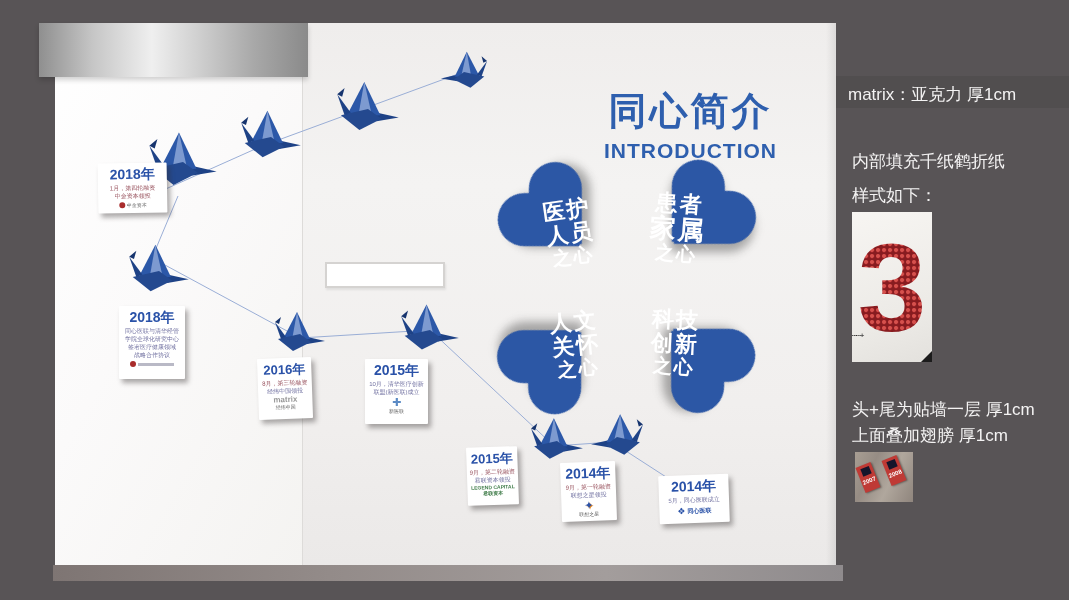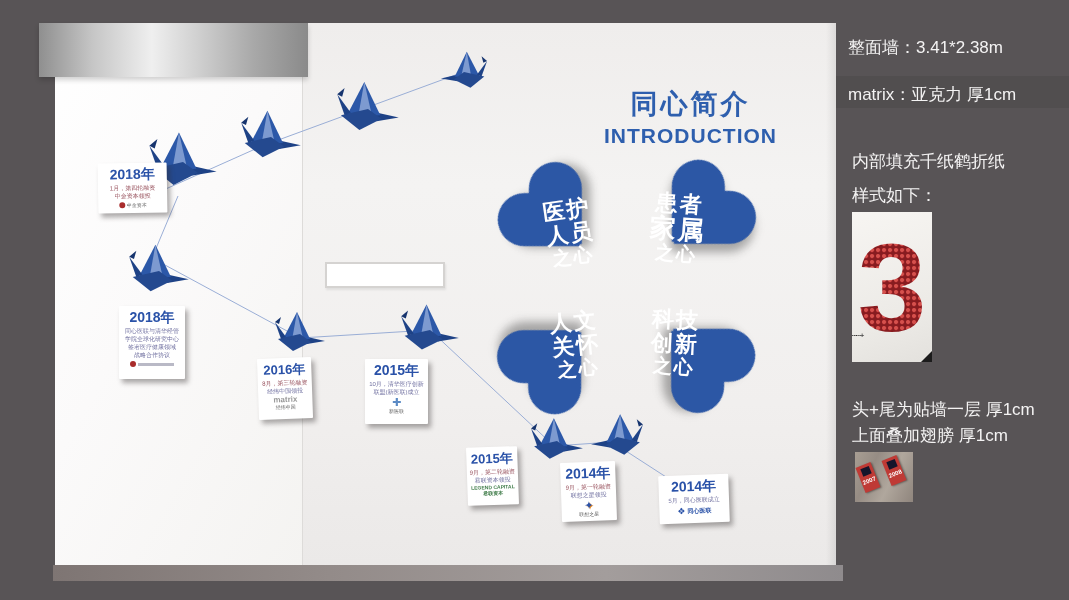--- a/index.html
+++ b/index.html
@@ -15,21 +15,21 @@
   .wall-right::after{content:"";position:absolute;right:0;top:0;width:10px;height:100%;
     background:linear-gradient(90deg,rgba(0,0,0,0) ,rgba(0,0,0,0.08));}
   .metal-bar{position:absolute;left:39px;top:23px;width:269px;height:54px;z-index:1;
     background:linear-gradient(90deg,#8f8f8f 0%,#c6c6c6 20%,#efefef 42%,#d2d2d2 58%,#a8a8a8 80%,#8a8a8a 100%);
     box-shadow:0 3px 5px rgba(0,0,0,.18);}
   .floor{position:absolute;left:53px;top:565px;width:790px;height:16px;z-index:1;
     background:linear-gradient(90deg,#7e7573,#938b89 35%,#a39d9c 70%,#8f8b8d 100%);}
 
   
   .wall-title{position:absolute;left:588px;top:86px;width:205px;text-align:center;z-index:2;color:#2e5fae;}
-  .wall-title .zh{font-size:27px;font-weight:bold;letter-spacing:3px;}
+  .wall-title .zh{font-size:38px;font-weight:bold;letter-spacing:3px;}
   .wall-title .en{font-size:21px;font-weight:bold;letter-spacing:1px;margin-top:2px;}
 
   
   .heart-wrap{position:absolute;width:140px;height:140px;z-index:3;
     filter:drop-shadow(5px 7px 5px rgba(70,70,70,.45));}
   .heart{position:absolute;left:19px;top:24px;width:102px;height:92px;}
   .heart::before,.heart::after{content:"";position:absolute;top:0;width:53px;height:82px;
     border-radius:52px 52px 0 0;background:#2c57a5;}
   .heart::before{left:50px;transform:rotate(-45deg);transform-origin:0 100%;}
   .heart::after{left:0;transform:rotate(45deg);transform-origin:100% 100%;}
@@ -216,21 +216,20 @@
     <div class="yr" style="font-size:14px">2014年</div>
     <div class="c-line alt">5月，同心医联成立</div>
     <div class="logo-row">
       <span class="logo-clover">❖</span>
       <span class="logo-blue-text">同心医联</span>
     </div>
   </div>
 
   <div class="panel">
     <div class="note-band"></div>
-    <div class="note" style="top:36px">整面墙：3.41*2.38m</div>
     <div class="note" style="top:83px">matrix：亚克力 厚1cm</div>
     <div class="note" style="top:150px;left:16px">内部填充千纸鹤折纸</div>
     <div class="note" style="top:184px;left:16px">样式如下：</div>
 
     <div class="photo3">
       <div class="big3">3</div>
       <div class="measure">┄┄+</div>
       <div class="fold"></div>
     </div>
 

